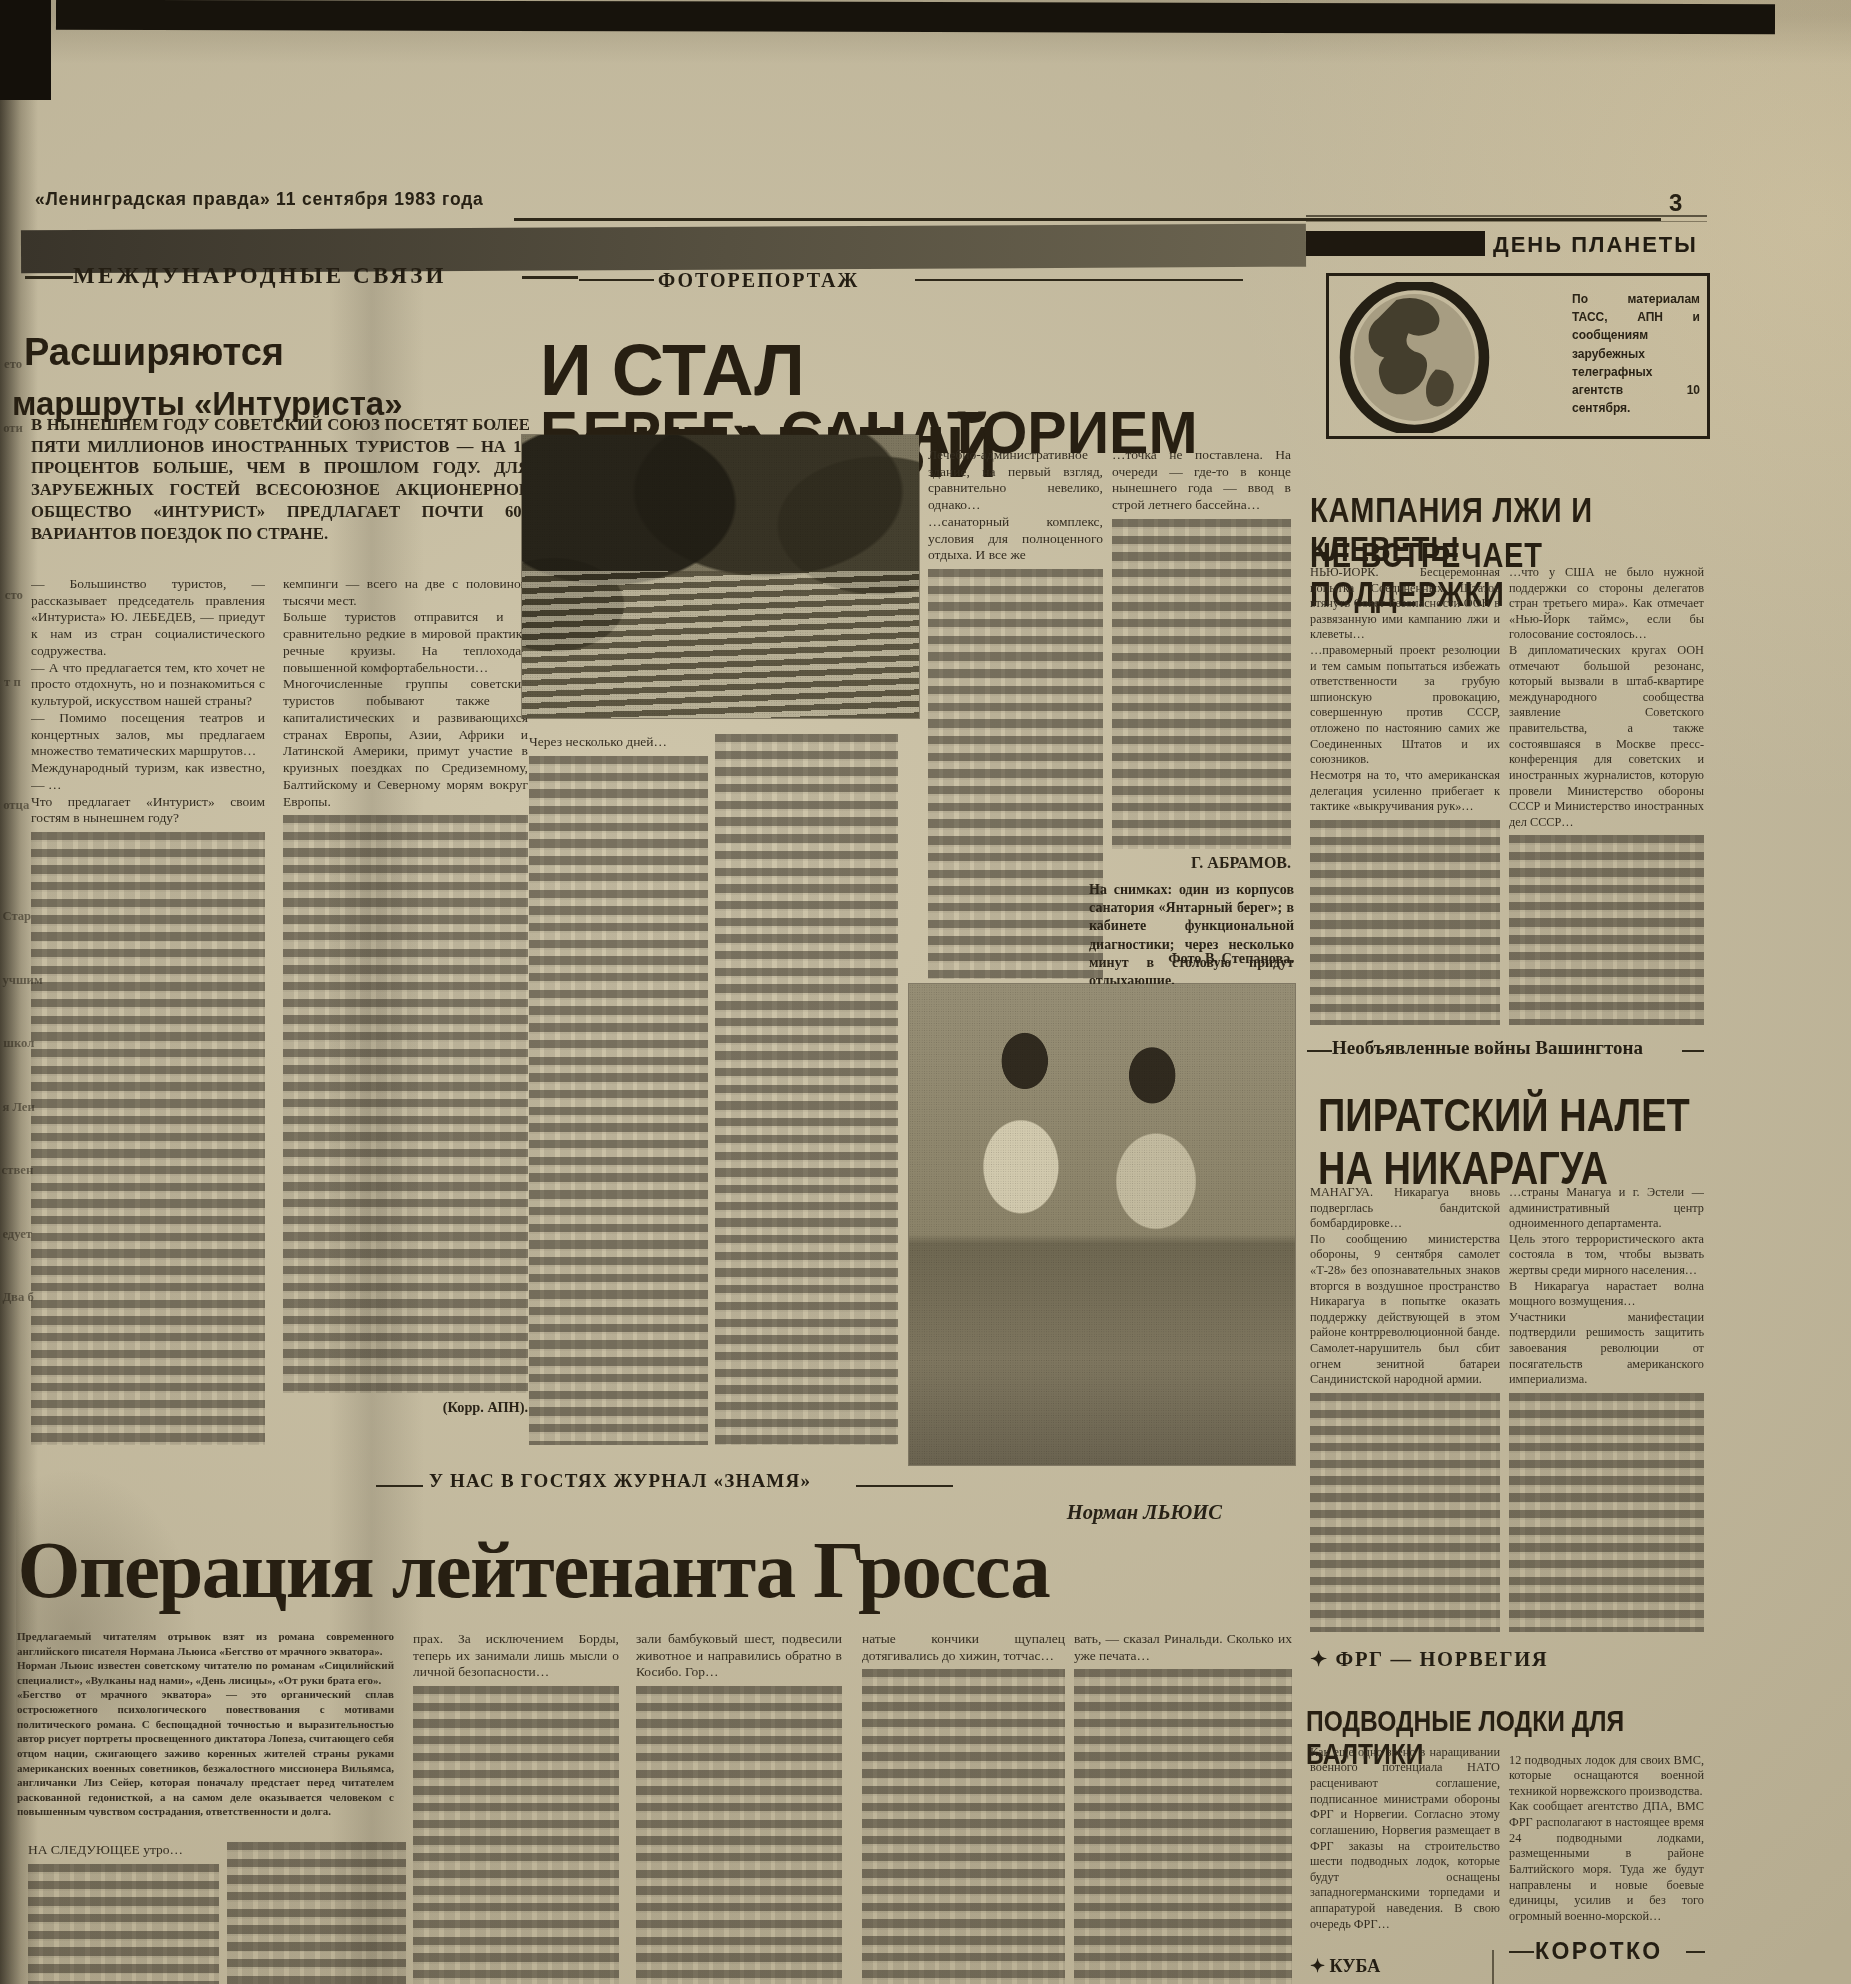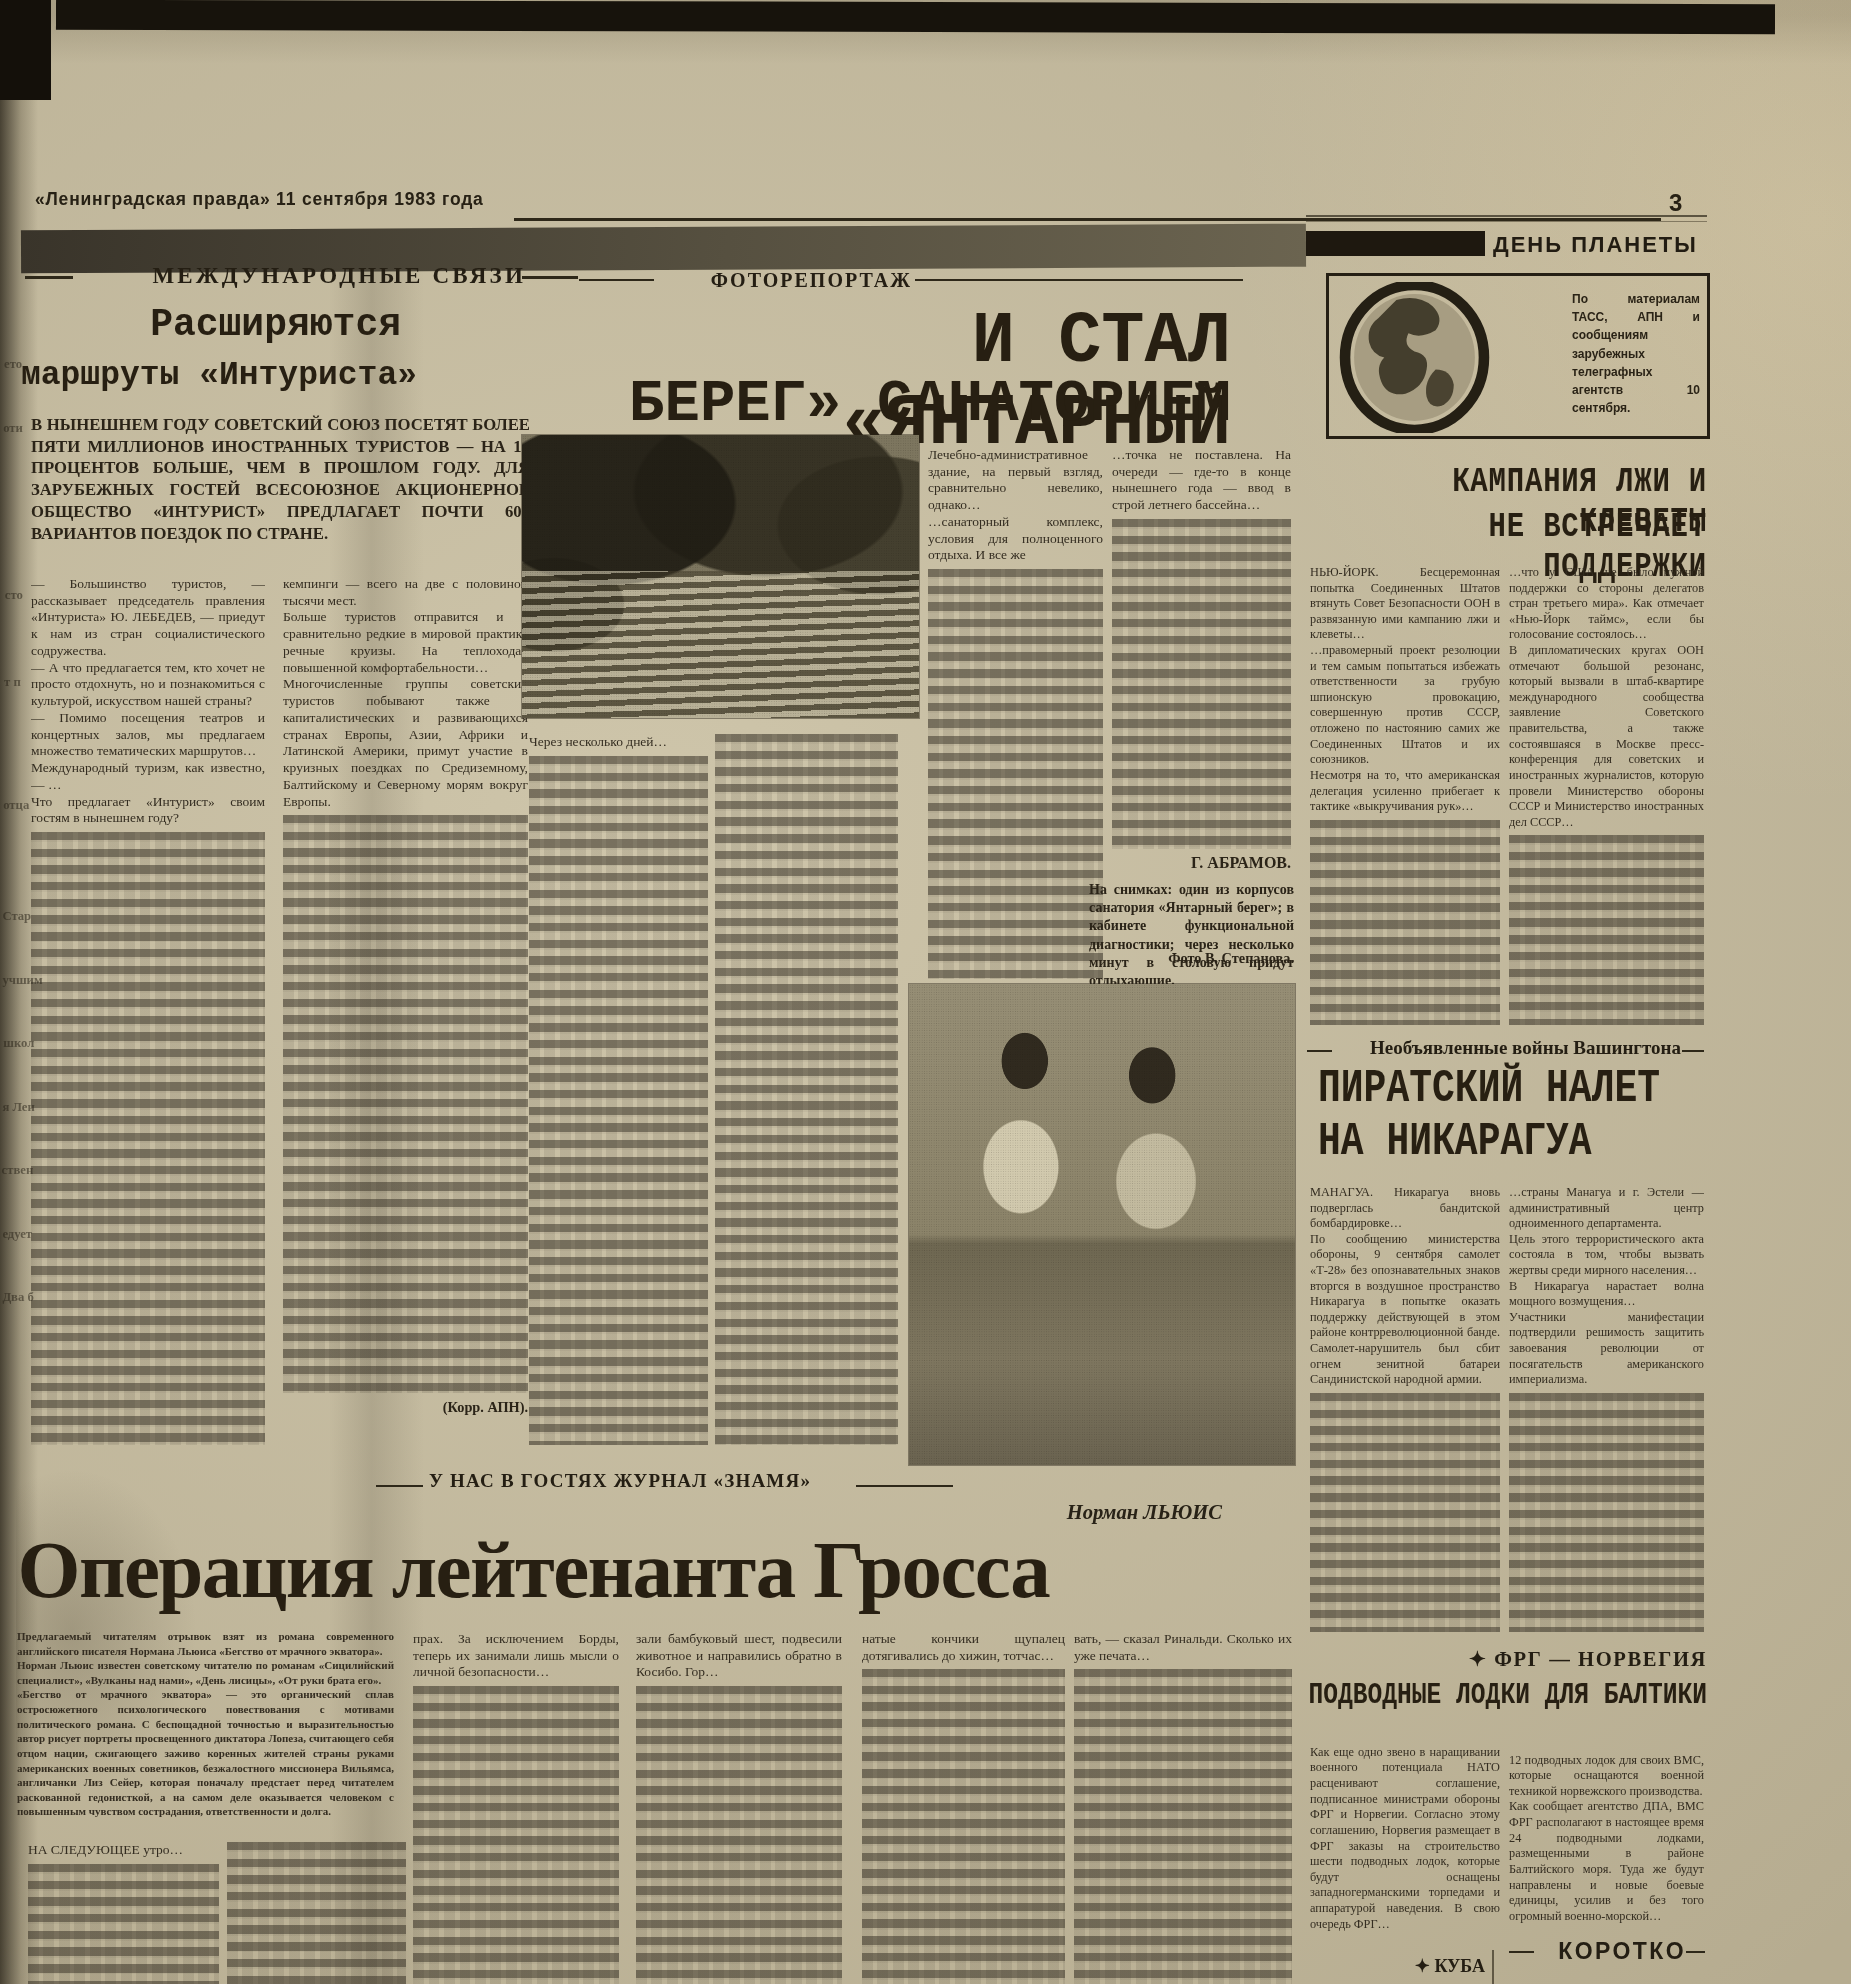--- a/index.html
+++ b/index.html
@@ -10,21 +10,21 @@
       radial-gradient(150% 90% at 35% 30%, rgba(226,218,192,.55), transparent 62%),
       radial-gradient(60% 38% at 0% 100%, rgba(38,32,20,.55), transparent 70%),
       radial-gradient(45% 30% at 98% 8%, rgba(214,198,160,.5), transparent 70%),
       linear-gradient(180deg, rgba(118,108,84,.45) 0 16px, transparent 64px),
       #b6ac90;}
   .abs{position:absolute;}
   .ink{color:#272115;}
   .sans{font-family:"Liberation Sans",sans-serif;}
   .serif{font-family:"Liberation Serif",serif;}
   .b{font-weight:bold;}
-  .ctr{text-align:right;}
+  .ctr{text-align:left;}
   .rt{text-align:right;}
   .hrule{position:absolute;background:#2e2819;}
   .vrule{position:absolute;background:#433b2a;}
   
   .col{position:absolute;display:flex;flex-direction:column;overflow:hidden;
        font-family:"Liberation Serif",serif;font-size:13.5px;line-height:1.24;
        color:#342d21;text-align:justify;justify-content:center;}
   .col .txt{white-space:pre-line;}
   .sb{font-size:12.3px;line-height:1.27;}
   .greek{flex:1 1 auto;min-height:0;margin-top:4.8px;
@@ -43,21 +43,21 @@
       radial-gradient(30% 28% at 8% 60%, rgba(50,46,32,.75) 0 58%, transparent 60%);}
   #photo1 .bld{position:absolute;left:0;bottom:0;width:100%;height:52%;
       background:repeating-linear-gradient(178deg, rgba(233,225,197,.55) 0 5.6px, rgba(66,60,42,.55) 5.6px 11.5px);}
   #photo2{background-color:#8a8269;background-image:
       radial-gradient(38px 46px at 30% 16%, rgba(40,34,24,.92) 0 60%, transparent 62%),
       radial-gradient(38px 46px at 63% 19%, rgba(40,34,24,.92) 0 60%, transparent 62%),
       radial-gradient(67px 83px at 29% 38%, rgba(226,218,190,.8) 0 55%, transparent 57%),
       radial-gradient(71px 85px at 64% 41%, rgba(212,204,176,.75) 0 55%, transparent 57%),
       linear-gradient(180deg,#968e75 0%,#8b8369 52%,#6e6751 54%,#7e765f 78%,#6a6350 100%);}
   
-  .hl-sans{font-family:Liberation Mono, monospace;font-weight:bold;color:#271f12;}
+  .hl-sans{font-family:Liberation Sans, sans-serif;font-weight:bold;color:#271f12;margin-top:28px;}
   .hl-serif{font-family:"Liberation Serif",serif;font-weight:bold;color:#271f12;}
   .squeeze{display:inline-block;transform:scaleY(1.2);}
   #zn-head{font-size:81px;letter-spacing:-1.6px;white-space:nowrap;}
   
   #edge-right{right:0;top:0;width:99px;height:100%;
     background:linear-gradient(90deg, rgba(194,182,148,0) 0,#b3a27a 22%,#97815a 52%,#7c6442 76%,#64503а 90%,#5e4a32 100%),
     repeating-linear-gradient(90deg, rgba(60,44,24,.25) 0 2.8px, rgba(0,0,0,0) 2.8px 7.1px);}
   #edge-left{left:0;top:0;width:38px;height:100%;
     background:linear-gradient(90deg, rgba(32,27,17,.75), rgba(90,82,62,.35) 55%, rgba(0,0,0,0));}
   .fold{pointer-events:none;}

